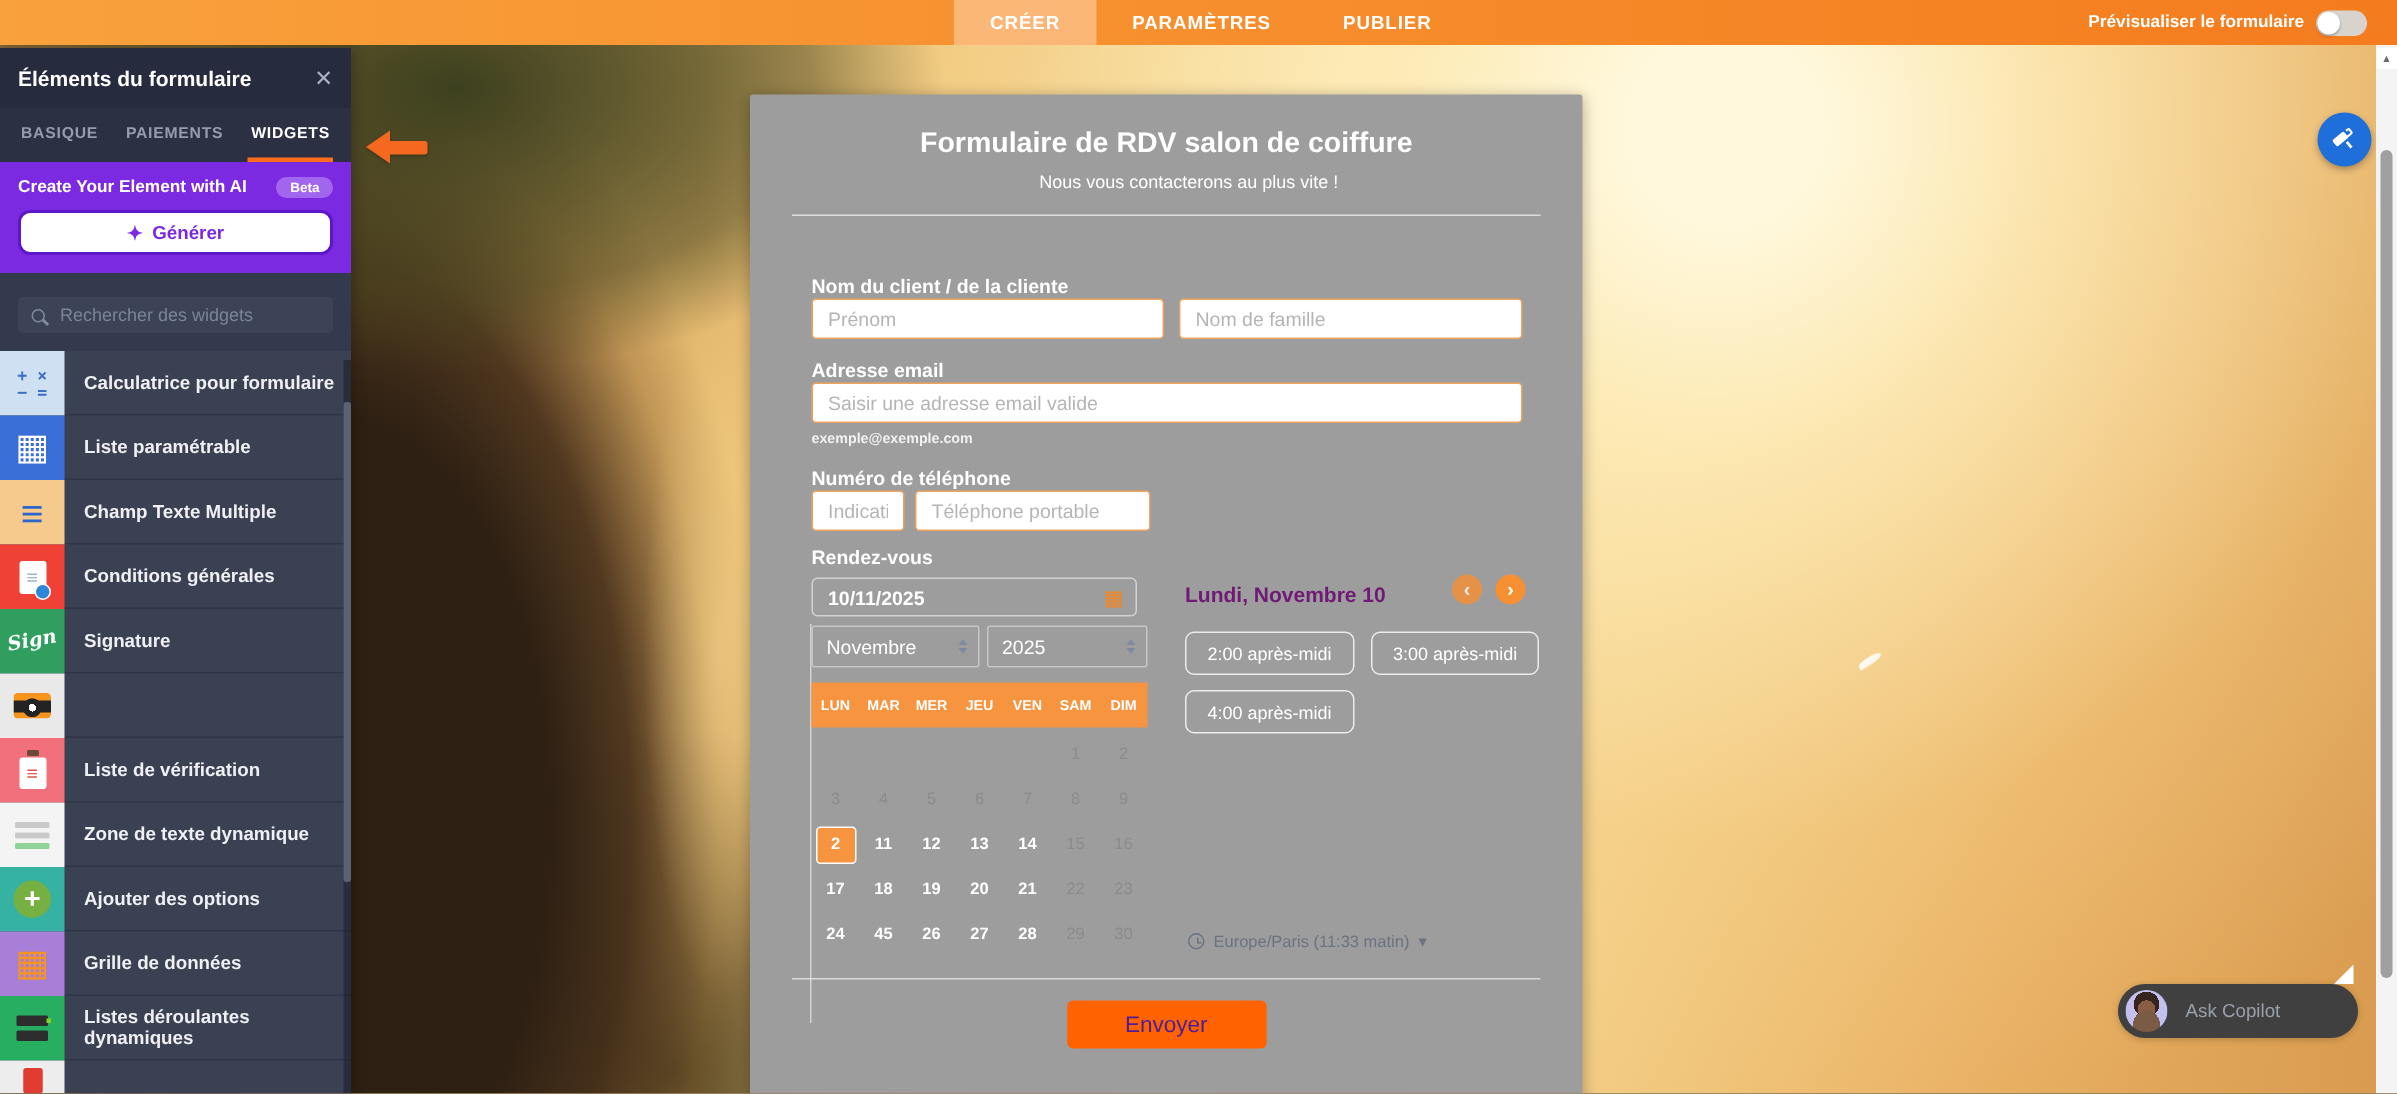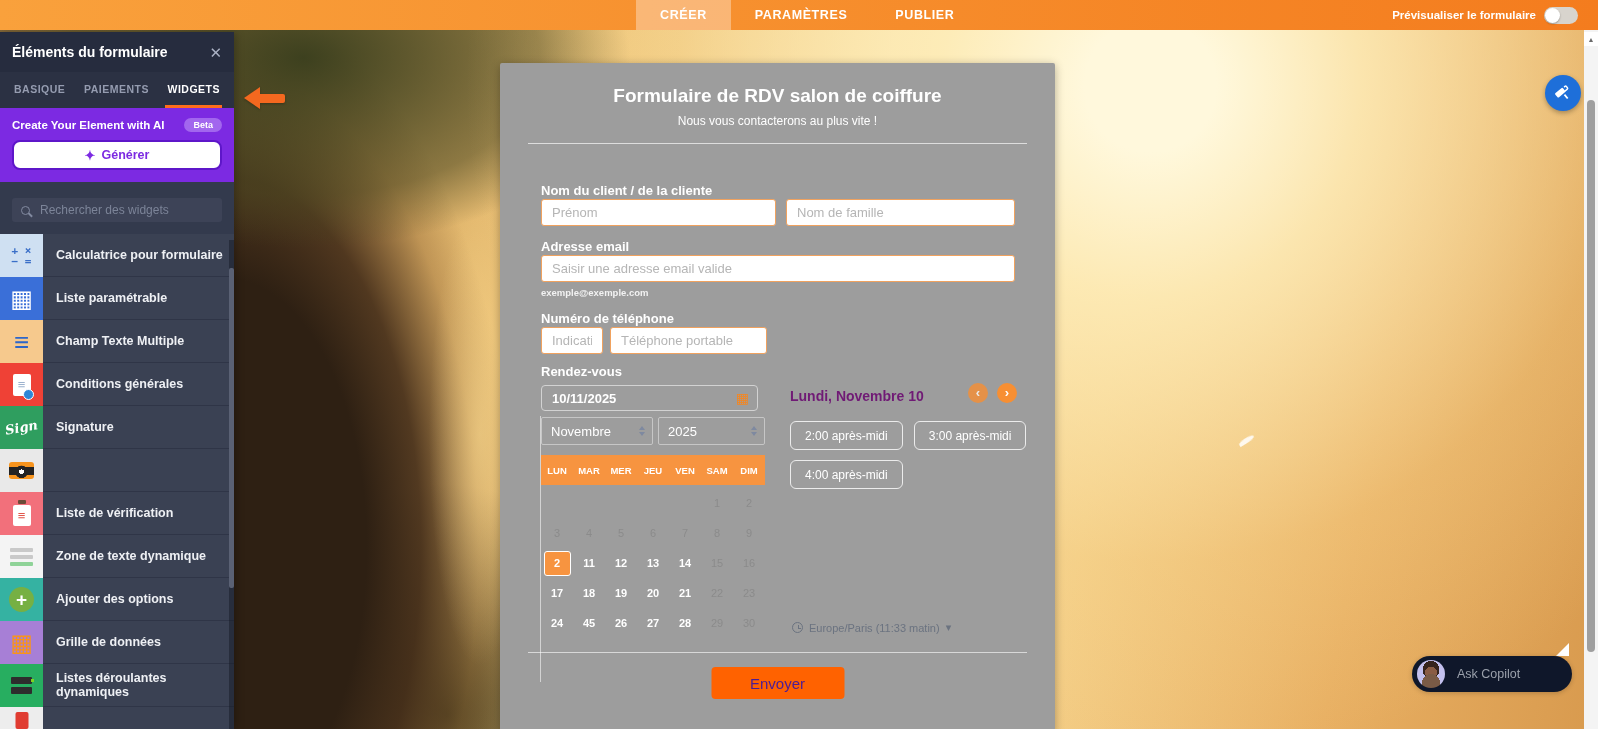--- a/index.html
+++ b/index.html
@@ -96,21 +96,21 @@
   
   .pointer{position:absolute;left:244px;top:87px;z-index:25;display:flex;align-items:center;filter:drop-shadow(0 1px 1px rgba(0,0,0,.25));}
   .pointer .tip{width:0;height:0;border-top:11px solid transparent;border-bottom:11px solid transparent;border-right:16px solid #f4681f;}
   .pointer .shaft{width:25px;height:9px;background:#f4681f;border-radius:0 2px 2px 0;}
 
   
   .card{position:absolute;left:500px;top:43px;width:555px;height:670px;background:#9d9d9d;border-radius:2px;
     box-shadow:0 2px 10px rgba(0,0,0,.3);z-index:10;margin-top:20px;}
   .card *{position:absolute;}
   .f-title{left:0;top:22px;width:100%;text-align:center;color:#fff;font-size:19px;font-weight:bold;}
-  .f-sub{left:0;top:51px;width:100%;text-align:center;color:#fff;font-size:12px;}
+  .f-sub{left:15px;top:51px;width:100%;text-align:center;color:#fff;font-size:12px;}
   .hr1{left:28px;top:80px;width:499px;height:1px;background:rgba(255,255,255,.65);}
   .hr2{left:28px;top:589px;width:499px;height:1px;background:rgba(255,255,255,.6);}
   .f-label{color:#fff;font-size:13px;font-weight:bold;white-space:nowrap;}
   .inp{background:#fff;border:1px solid #f0a25f;border-radius:3px;height:27px;padding:0 10px;font-size:13px;
     color:#444;outline:none;font-family:"Liberation Sans",sans-serif;position:absolute;}
   .inp::placeholder{color:#b5b5b5;}
   .helper{left:41px;top:224px;color:#f2f2f2;font-size:9.5px;font-weight:bold;}
   .date-box{left:41px;top:322px;width:217px;height:26px;border:1px solid #d2d2d2;border-radius:4px;
     display:flex;align-items:center;padding:0 8px 0 10px;}
   .date-val{position:static;color:#fff;font-size:13px;font-weight:bold;flex:1;}
@@ -152,21 +152,21 @@
   .submit{left:50%;top:604px;transform:translateX(-50%);width:133px;height:32px;background:#ff6200;border-radius:4px;
     display:flex;align-items:center;justify-content:center;color:#4c1d95;font-size:15px;}
 
   
   .designer-btn{position:absolute;left:1545px;top:75px;width:36px;height:36px;border-radius:50%;background:#1e6fd9;
     display:flex;align-items:center;justify-content:center;z-index:15;box-shadow:0 2px 5px rgba(0,0,0,.3);}
   .scrollbar{position:absolute;right:0;top:30px;width:14px;bottom:0;background:#f4f4f4;z-index:40;}
   .sb-up{position:absolute;top:2px;left:0;width:14px;height:14px;background:#fff;color:#6b6b6b;font-size:7px;
     display:flex;align-items:center;justify-content:center;}
   .sb-thumb{position:absolute;left:3px;top:70px;width:8px;height:552px;background:#9f9f9f;border-radius:5px;}
-  .copilot{position:absolute;left:1412px;top:656px;width:160px;height:36px;background:#0f172a;border-radius:18px;
+  .copilot{position:absolute;left:1412px;top:656px;width:160px;height:36px;background:#404040;border-radius:18px;
     display:flex;align-items:center;gap:12px;padding:0 5px;z-index:35;box-shadow:0 1px 5px rgba(0,0,0,.2);}
   .copilot-tail{position:absolute;left:1556px;top:643px;width:0;height:0;border-left:13px solid transparent;
     border-bottom:13px solid #fff;z-index:34;}
   .avatar{width:28px;height:28px;border-radius:50%;flex:0 0 auto;background:
     radial-gradient(circle at 50% 82%,#7a5b46 0 9px,rgba(0,0,0,0) 9px),
     radial-gradient(circle at 50% 46%,#8a5c44 0 6px,rgba(0,0,0,0) 6px),
     radial-gradient(circle at 50% 34%,#36241e 0 8.5px,rgba(0,0,0,0) 8.5px),
     #c3c0ee;}
   .copilot-label{color:#9aa0ab;font-size:12.5px;}
 </style>

